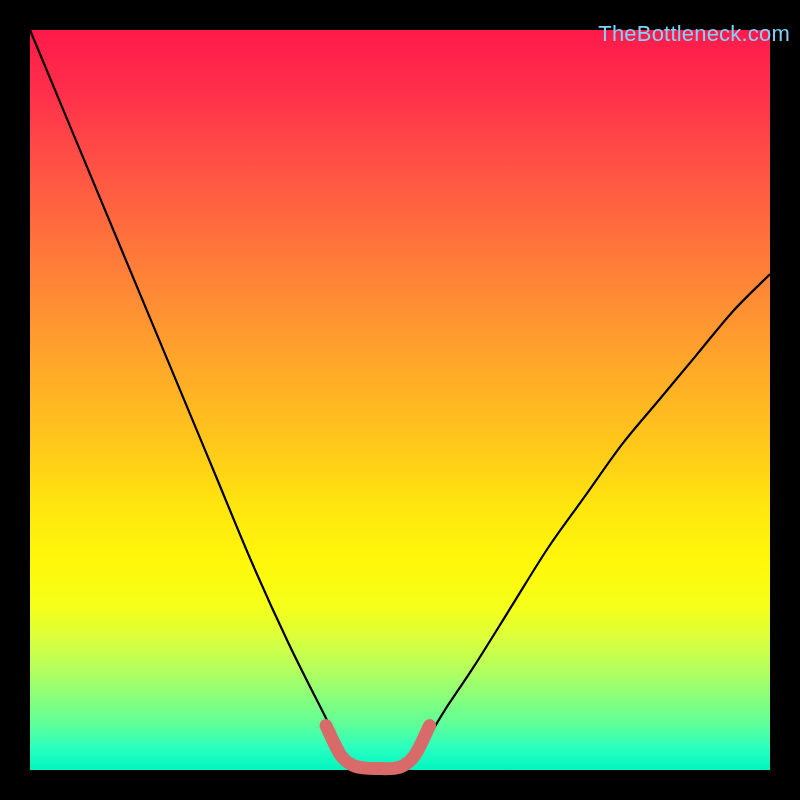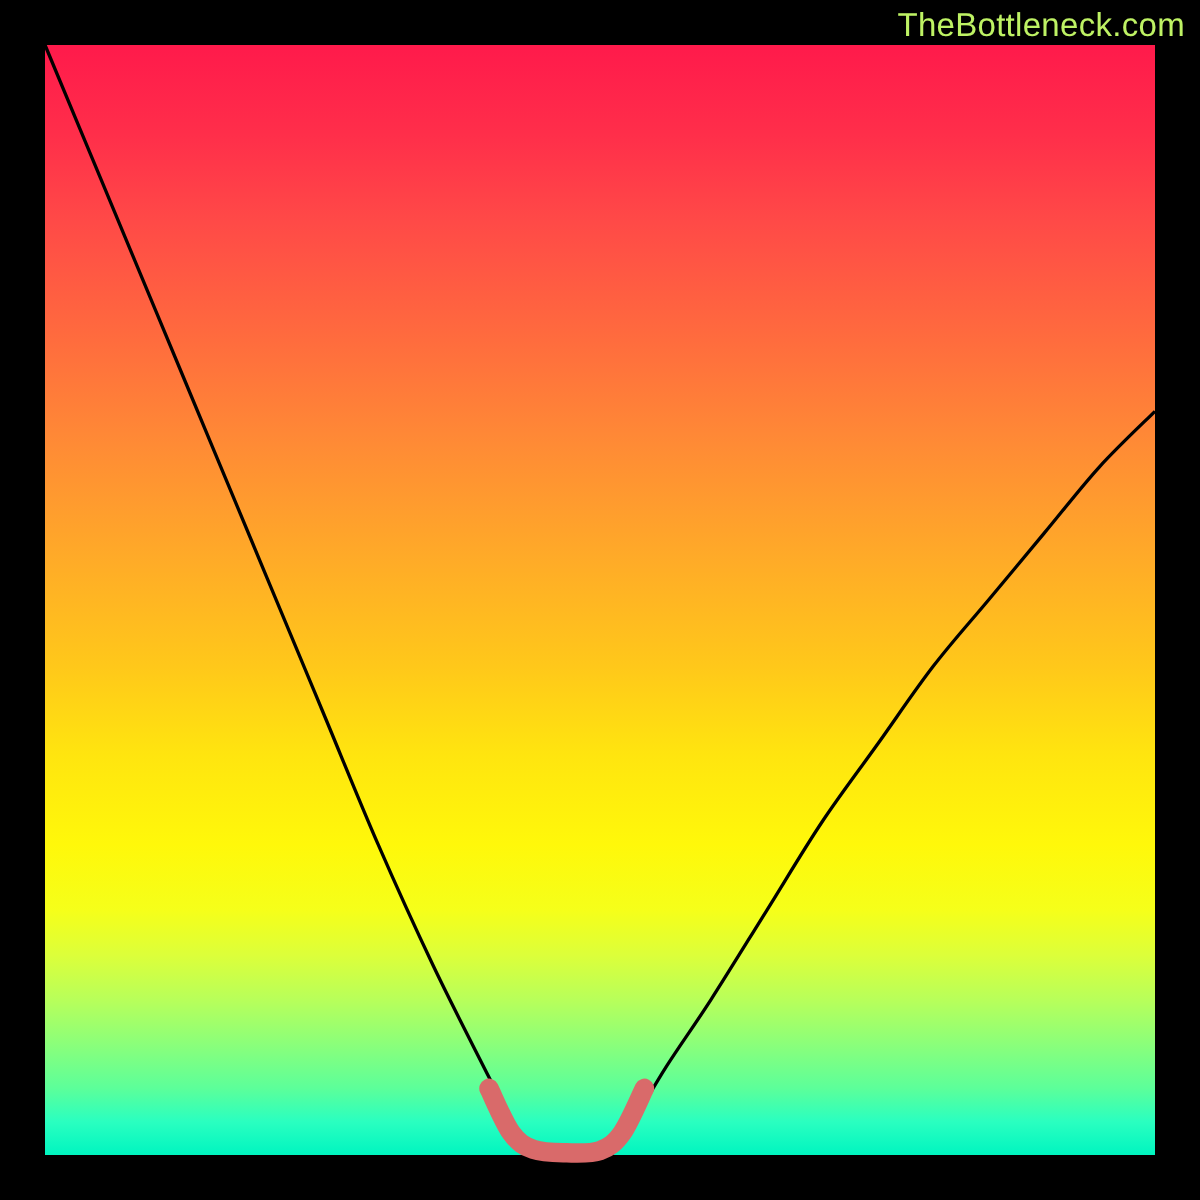--- a/index.html
+++ b/index.html
@@ -38,25 +38,25 @@
       #dcff3a 82%,
       #b8ff5a 86%,
       #8bff7a 90%,
       #5cff9a 94%,
       #2affc0 97%,
       #00f5c0 100%
     );
   }
   .watermark {
     position: absolute;
-    top: 4px;
+    top: 21px;
     right: 10px;
     font-size: 22px;
     font-weight: 500;
-    color: #bef264;
+    color: #7dd3fc;
     letter-spacing: 0.2px;
   }
   svg.curves {
     position: absolute;
     left: 0;
     top: 0;
     width: 740px;
     height: 740px;
     overflow: visible;
   }

